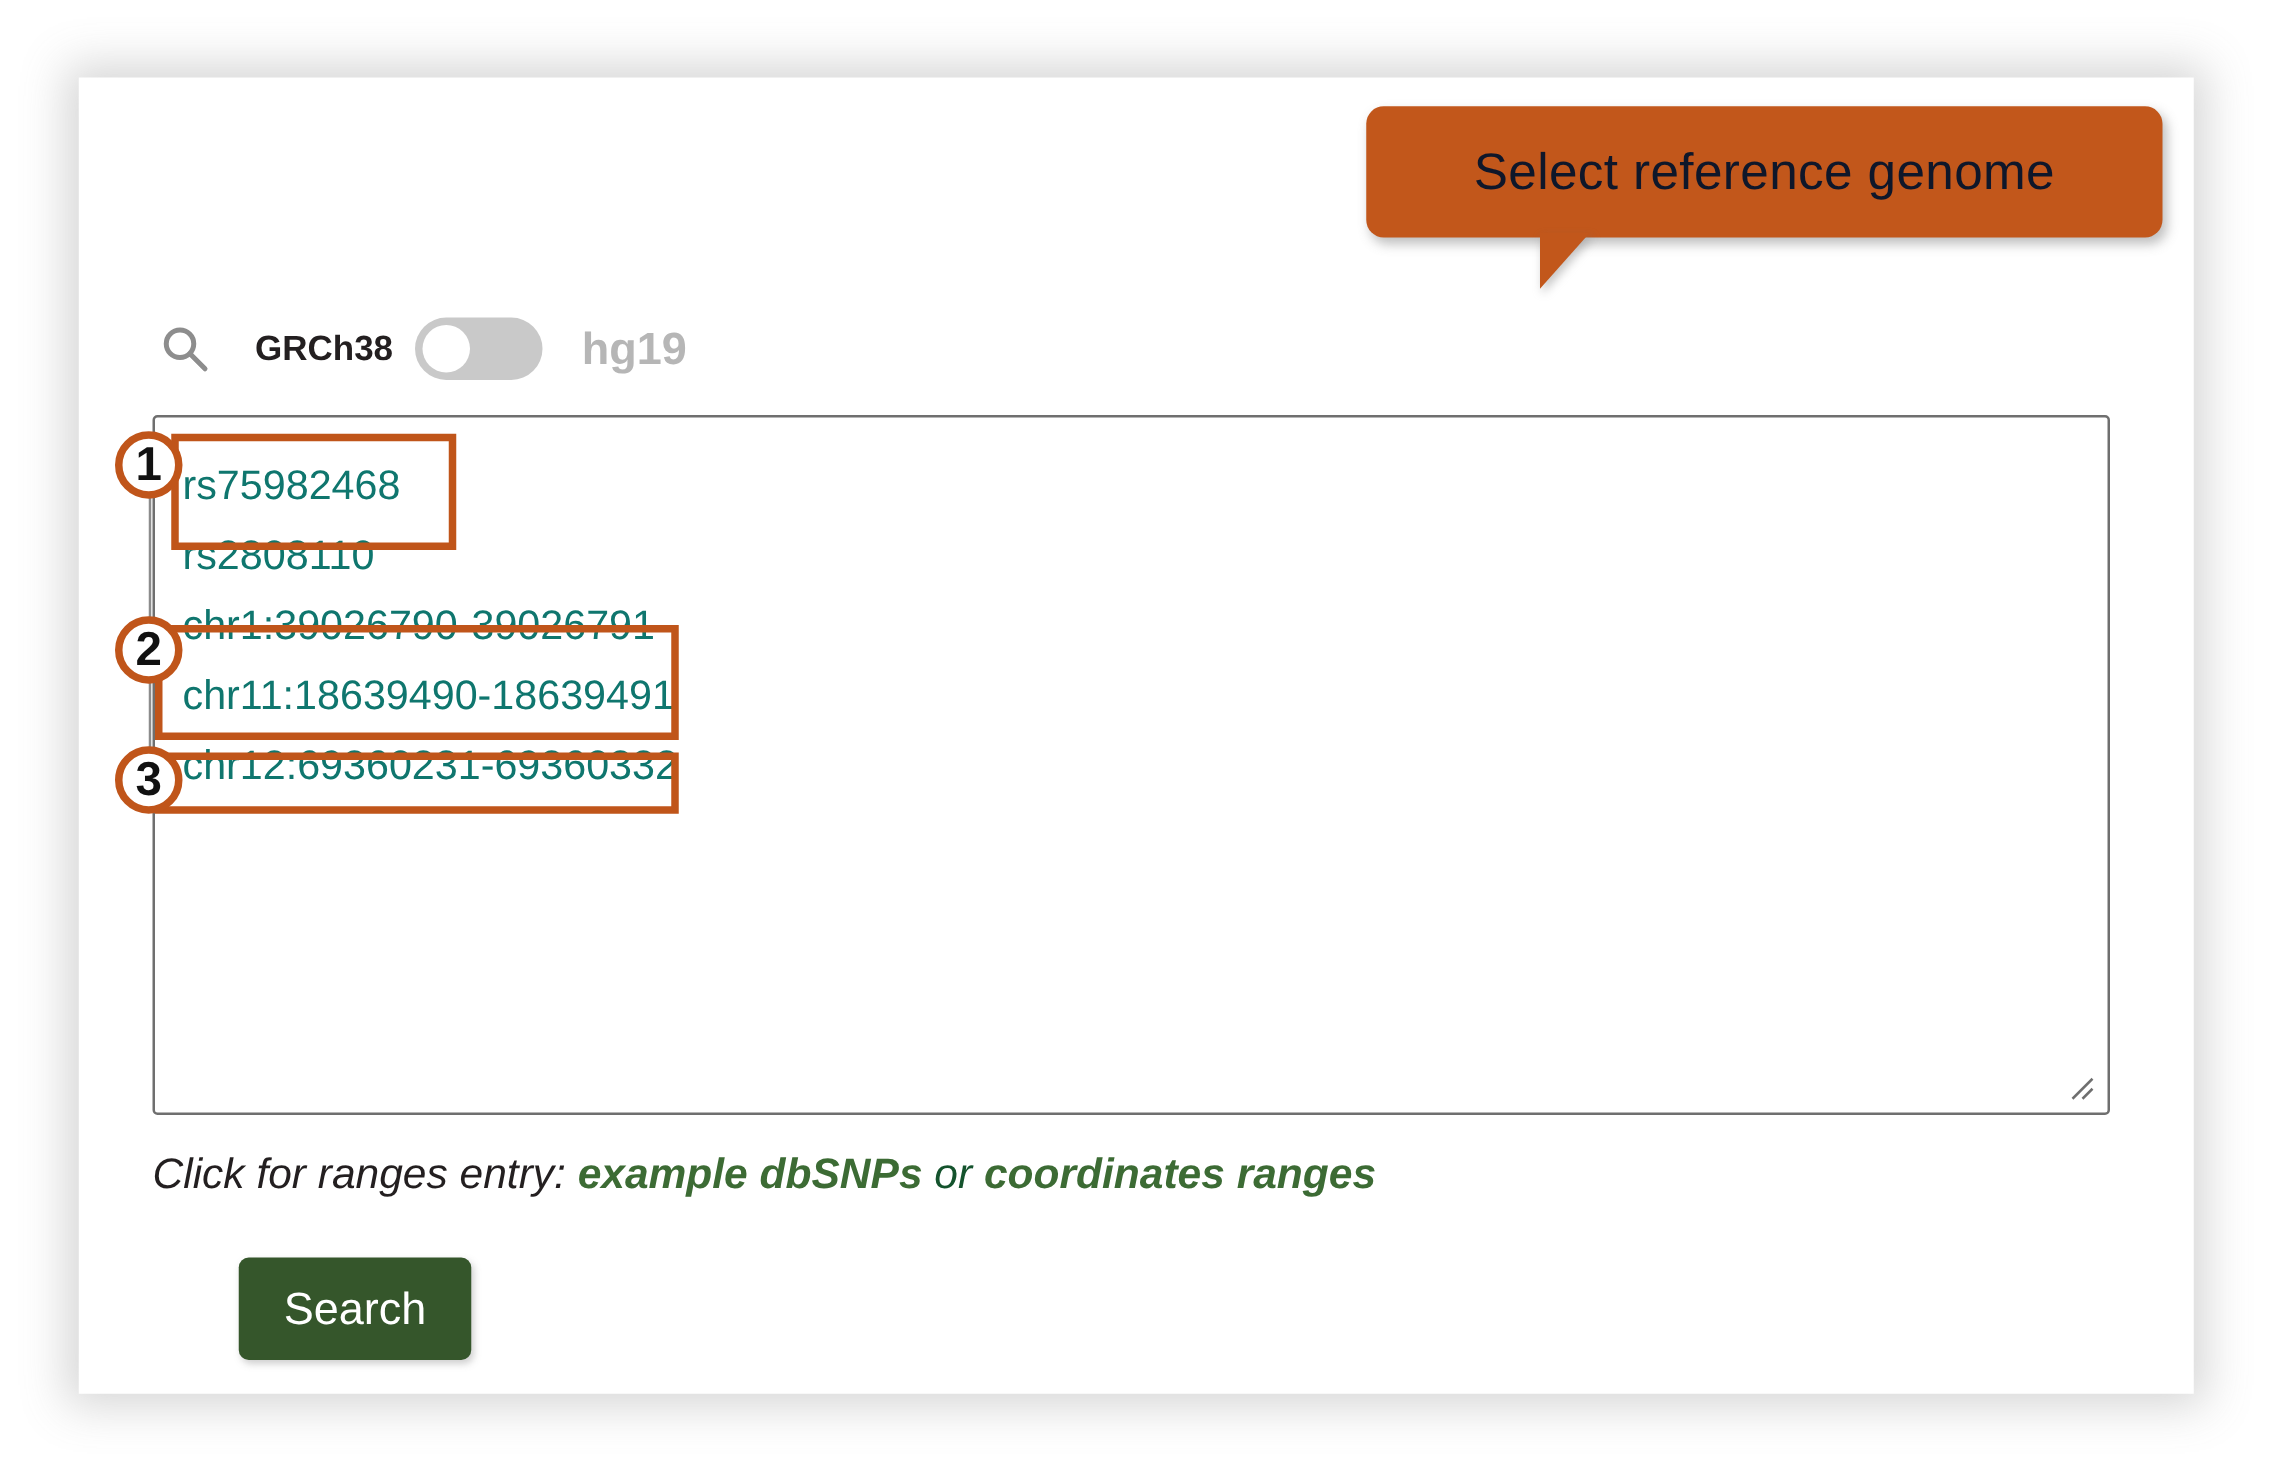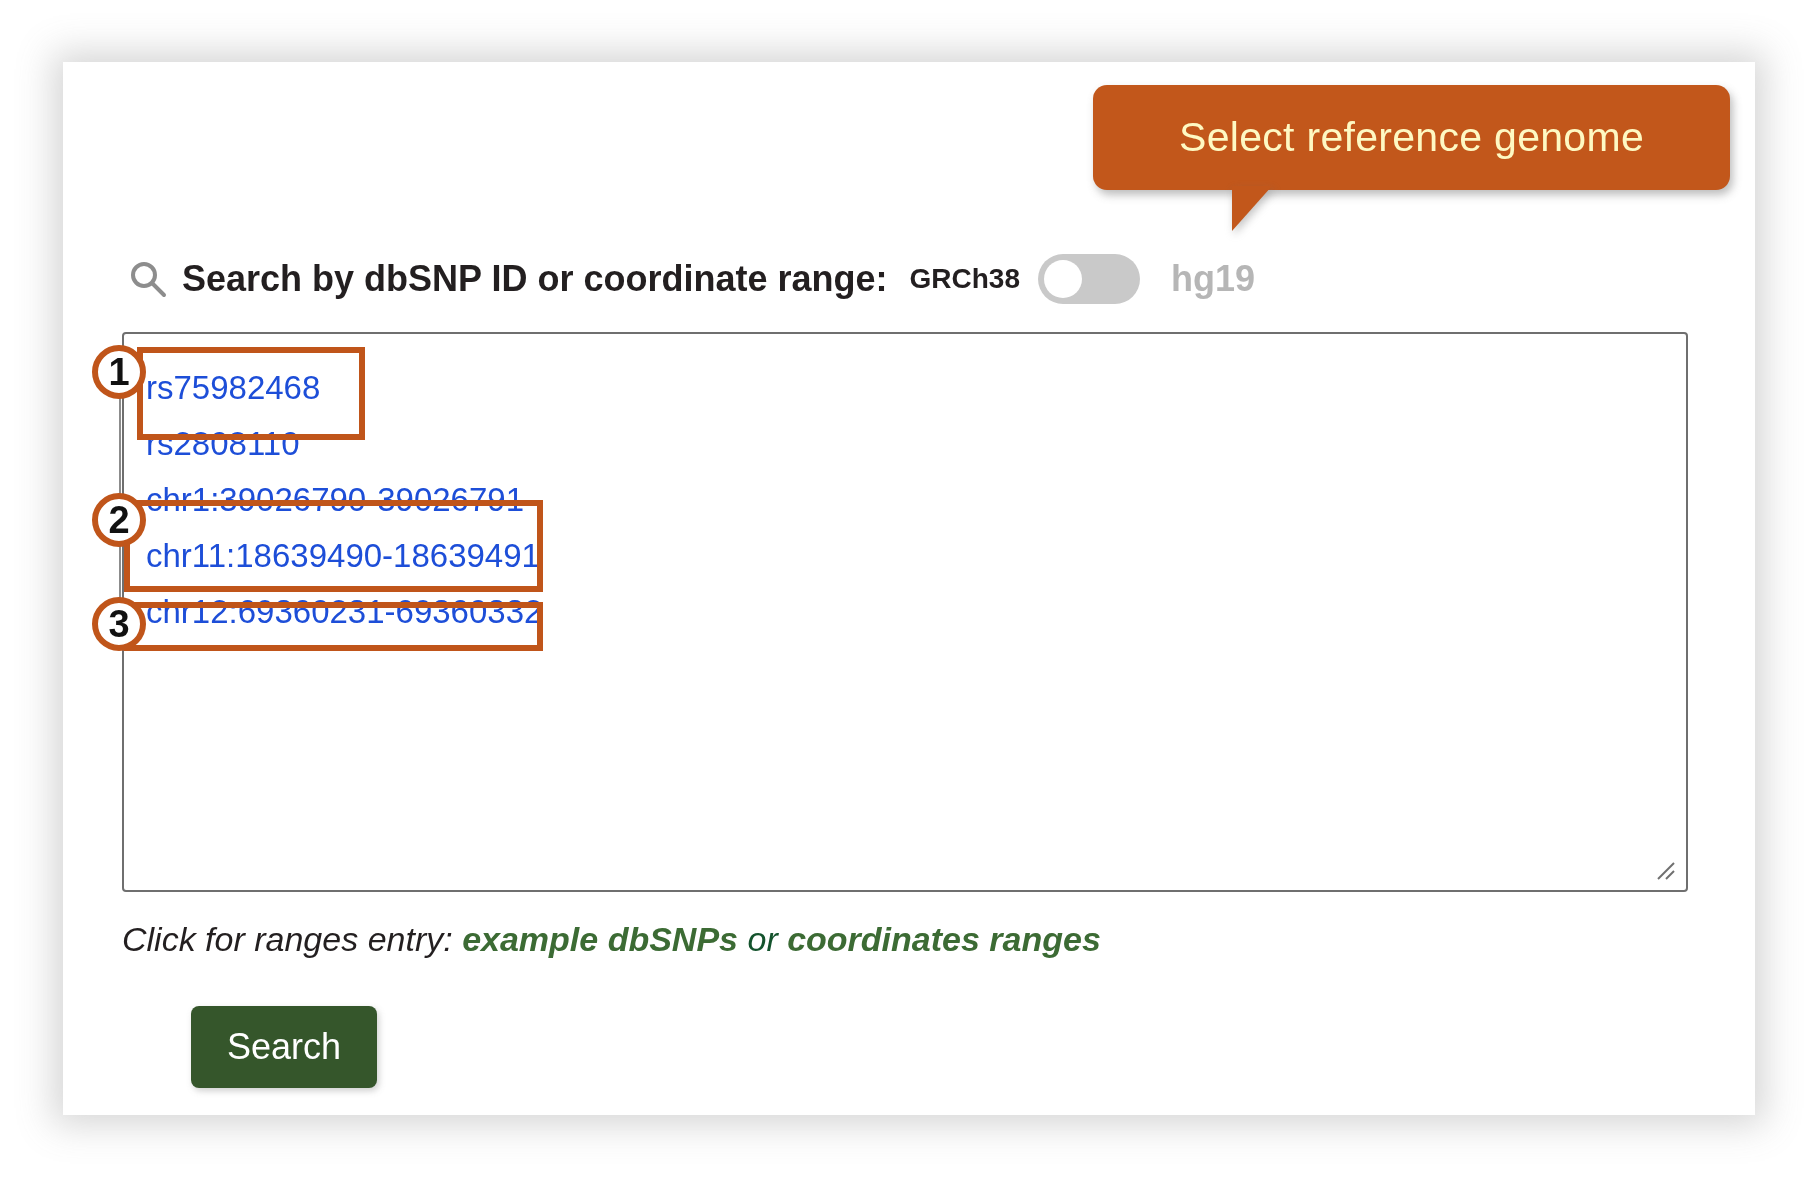--- a/index.html
+++ b/index.html
@@ -35,21 +35,21 @@
     width: 637px;
     height: 105px;
     background: #c2571b;
     border-radius: 14px;
     box-shadow: 3px 5px 9px rgba(110,110,110,0.45);
     display: flex;
     align-items: center;
     justify-content: center;
   }
   .callout-text {
-    color: #fef9c3;
+    color: #0f172a;
     font-size: 41px;
     letter-spacing: 0.3px;
     white-space: nowrap;
   }
   .callout-tail {
     position: absolute;
     left: 1232px;
     top: 186px;
     width: 0;
     height: 0;
@@ -120,21 +120,21 @@
     top: 332px;
     width: 1566px;
     height: 560px;
     box-sizing: border-box;
     border: 2px solid #6f6f6f;
     border-radius: 4px;
     background: #ffffff;
     padding: 26px 22px;
     font-family: "Liberation Sans", sans-serif;
     font-size: 33px;
-    color: #1d4ed8;
+    color: #0f766e;
     line-height: 56px;
     resize: none;
     outline: none;
     overflow: hidden;
   }
   .resize-grip {
     position: absolute;
     left: 1650px;
     top: 855px;
     width: 26px;
@@ -229,21 +229,20 @@
 </div>
 <div class="callout-tail"></div>
 
 <div class="search-header">
   <span class="magnifier">
     <svg viewBox="0 0 40 40" width="40" height="40">
       <circle cx="16" cy="16" r="11" fill="none" stroke="#8d8d8d" stroke-width="4"></circle>
       <line x1="24" y1="24" x2="36" y2="36" stroke="#8d8d8d" stroke-width="4" stroke-linecap="round"></line>
     </svg>
   </span>
-  <span class="header-label">Search by dbSNP ID or coordinate range:</span>
   <span class="genome-left">GRCh38</span>
   <span class="toggle">
     <span class="toggle-knob"></span>
   </span>
   <span class="genome-right">hg19</span>
 </div>
 
 <textarea class="query-textarea" placeholder="" style="">rs75982468
 rs2808110
 chr1:39026790-39026791

